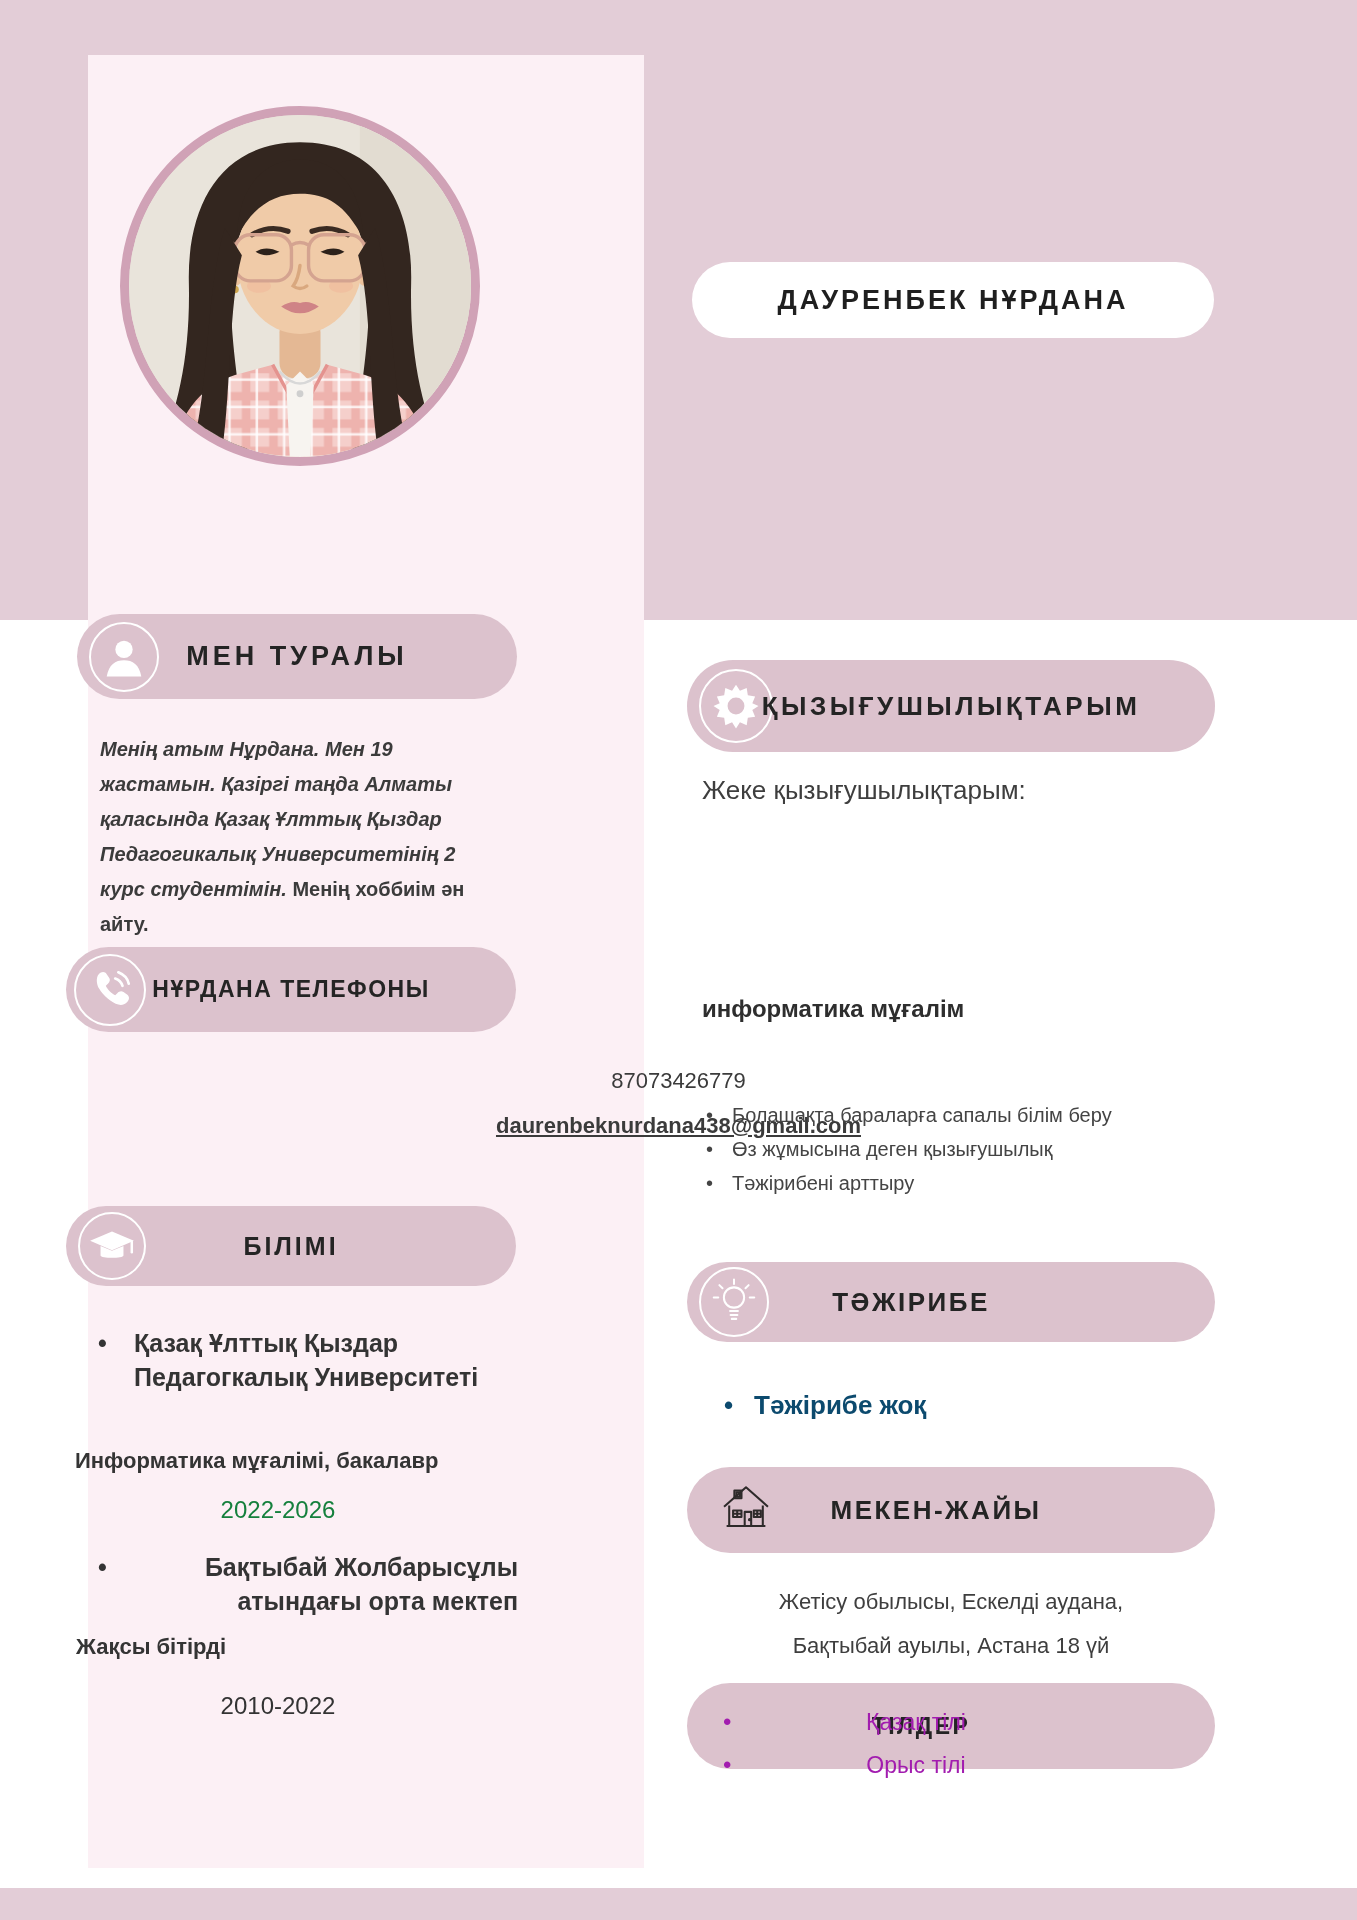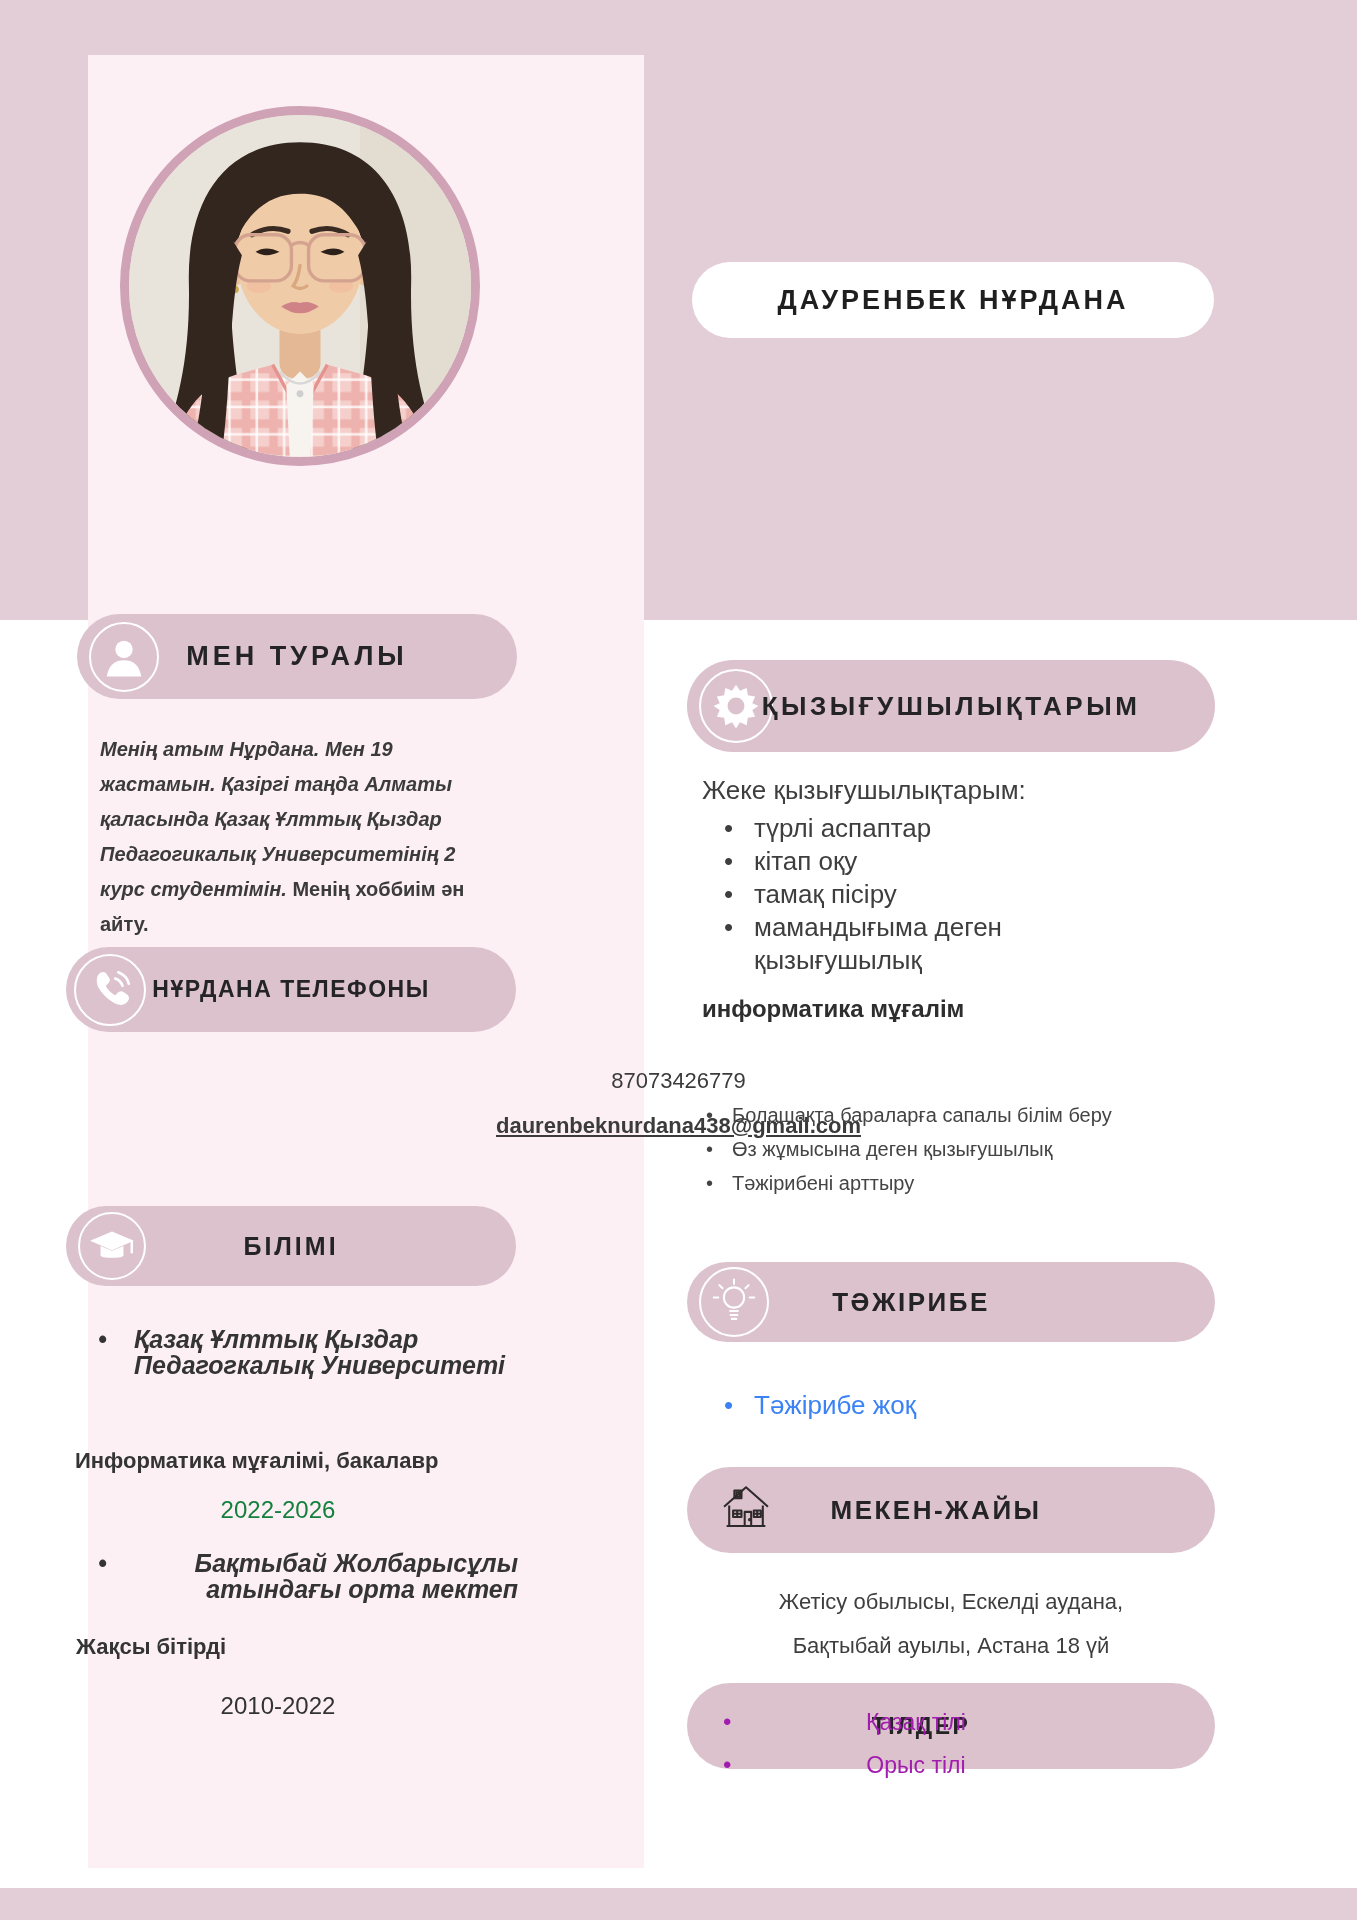--- a/index.html
+++ b/index.html
@@ -41,36 +41,36 @@
   
   .about-text{
     position:absolute;left:100px;top:732px;width:392px;
     font-size:20px;font-weight:bold;line-height:35px;color:#3b3b3b;
   }
   .about-text .it{font-style:italic;}
   .contact-phone{position:absolute;left:0;top:1068px;width:100%;text-align:center;font-weight:normal;font-size:22px;color:#3b3b3b;}
   .contact-email{position:absolute;left:0;top:1113px;width:100%;text-align:center;font-weight:bold;font-size:22px;color:#3b3b3b;text-decoration:underline;}
   .edu-item1{position:absolute;left:98px;top:1326px;width:420px;}
   .edu-item2{position:absolute;left:98px;top:1550px;width:420px;text-align:right;}
-  .edu-school{position:relative;padding-left:36px;font-weight:bold;font-size:25px;line-height:26px;color:#343434;font-style:italic;}
+  .edu-school{position:relative;padding-left:36px;font-weight:bold;font-size:25px;line-height:34px;color:#343434;}
   .edu-school::before{content:"•";position:absolute;left:0;top:0;}
   .edu-degree{position:absolute;left:75px;top:1448px;width:470px;font-weight:bold;font-size:22px;color:#343434;}
   .edu-years1{position:absolute;left:0;top:1496px;width:556px;text-align:center;font-size:24px;font-weight:normal;color:#15803d;}
   .edu-note{position:absolute;left:76px;top:1634px;font-weight:bold;font-size:22px;color:#343434;}
   .edu-years2{position:absolute;left:0;top:1692px;width:556px;text-align:center;font-size:24px;font-weight:normal;color:#333;}
   
   .intro-line{position:absolute;left:702px;top:775px;font-size:26px;color:#3e3e3e;}
   .interest-list{position:absolute;left:722px;top:812px;width:340px;font-size:26px;color:#3e3e3e;}
   .interest-list .li{position:relative;padding-left:32px;line-height:33px;}
   .interest-list .li::before{content:"•";position:absolute;left:2px;}
   .subtitle-bold{position:absolute;left:702px;top:995px;font-weight:bold;font-size:24px;color:#2e2e2e;}
   .goal-list{position:absolute;left:706px;top:1098px;width:460px;font-size:20px;color:#444;}
   .goal-list .li{position:relative;padding-left:26px;line-height:34px;}
   .goal-list .li::before{content:"•";position:absolute;left:0;}
-  .exp-list{position:absolute;left:722px;top:1388px;width:420px;font-size:26px;color:#3b82f6;}
+  .exp-list{position:absolute;left:722px;top:1388px;width:420px;font-size:26px;color:#0c4a6e;font-weight:bold;}
   .exp-list .li{position:relative;padding-left:32px;line-height:34px;}
   .exp-list .li::before{content:"•";position:absolute;left:2px;}
   .addr-lines{position:absolute;left:687px;top:1580px;width:528px;text-align:center;font-size:22px;line-height:44px;color:#3e3e3e;}
   .lang-list{position:absolute;left:687px;top:1707px;width:458px;font-size:23px;color:#a21caf;}
   .lang-list .row{position:relative;height:43px;text-align:center;line-height:30px;}
   .lang-list .row::before{content:"•";position:absolute;left:36px;font-size:24px;}
   
   .pill-about   {left:77px;  top:614px; width:440px;height:85px;}
   .pill-contact {left:66px;  top:947px; width:450px;height:85px;}
   .pill-edu     {left:66px;  top:1206px;width:450px;height:80px;}
@@ -196,26 +196,20 @@
   <div class="pill pill-interests">
     <span class="icon-ring" style="width:74px;height:74px;">
       <svg viewBox="0 0 48 48" width="54" height="54">
         <path fill="#ffffff" fill-rule="evenodd" d="M24 5 L27.5 10.5 L33.5 8 L34.5 14.5 L41 15.5 L38.5 21.5 L44 24 L38.5 27.5 L41 33.5 L34.5 34.5 L33.5 41 L27.5 38.5 L24 44 L20.5 38.5 L14.5 41 L13.5 34.5 L7 33.5 L9.5 27.5 L4 24 L9.5 21.5 L7 15.5 L13.5 14.5 L14.5 8 L20.5 10.5 Z M24 31.5 A7.5 7.5 0 1 1 24 16.5 A7.5 7.5 0 0 1 24 31.5 Z"></path>
       </svg>
     </span>
     <span class="pill-title t-interests">ҚЫЗЫҒУШЫЛЫҚТАРЫМ</span>
   </div>
 
   <div class="intro-line">Жеке қызығушылықтарым:</div>
-  <div class="interest-list">
-    <div class="li">түрлі аспаптар</div>
-    <div class="li">кітап оқу</div>
-    <div class="li">тамақ пісіру</div>
-    <div class="li">мамандығыма деген қызығушылық</div>
-  </div>
 
   <div class="subtitle-bold">информатика мұғалім</div>
 
   <div class="goal-list">
     <div class="li">Болашақта бараларға сапалы білім беру</div>
     <div class="li">Өз жұмысына деген қызығушылық</div>
     <div class="li">Тәжірибені арттыру</div>
   </div>
 
   <div class="pill pill-exp">

